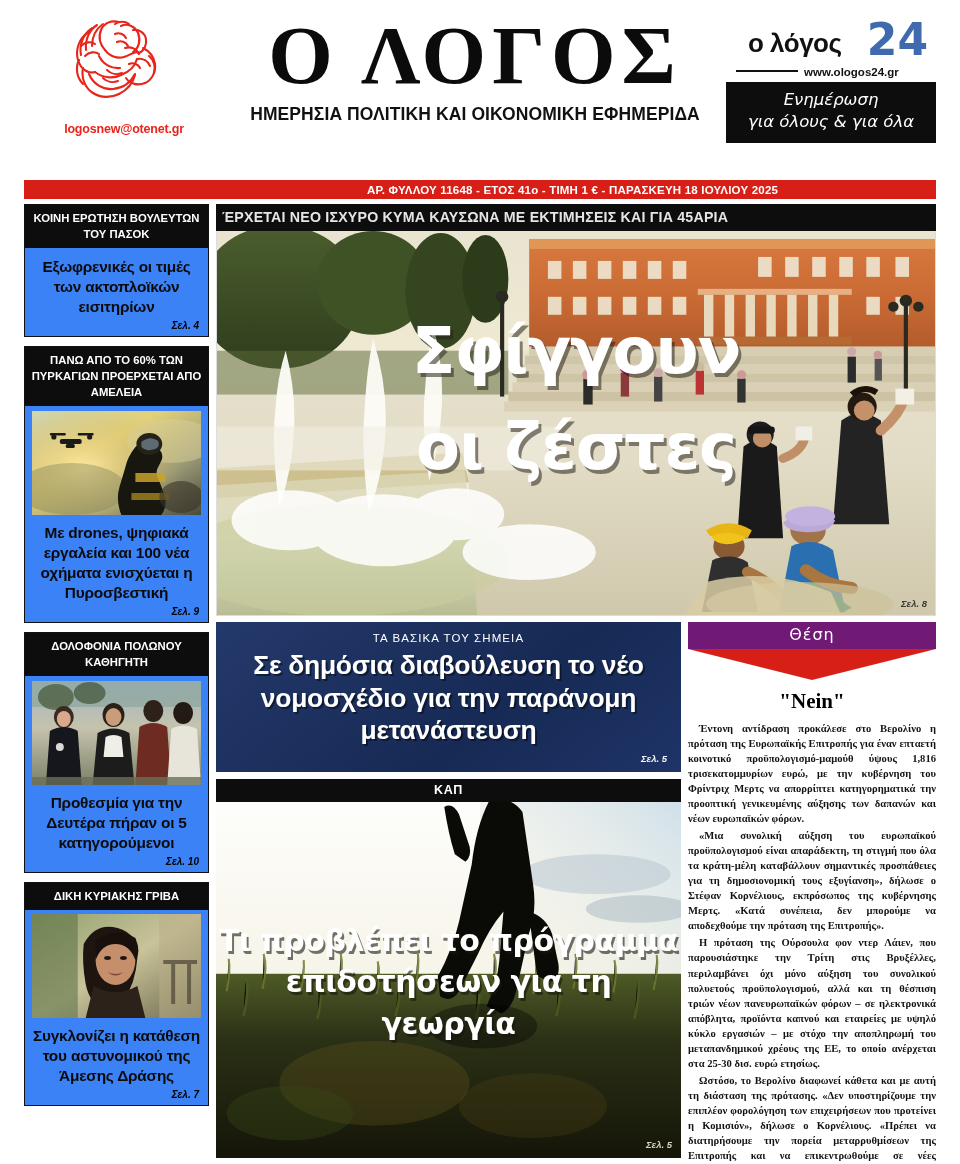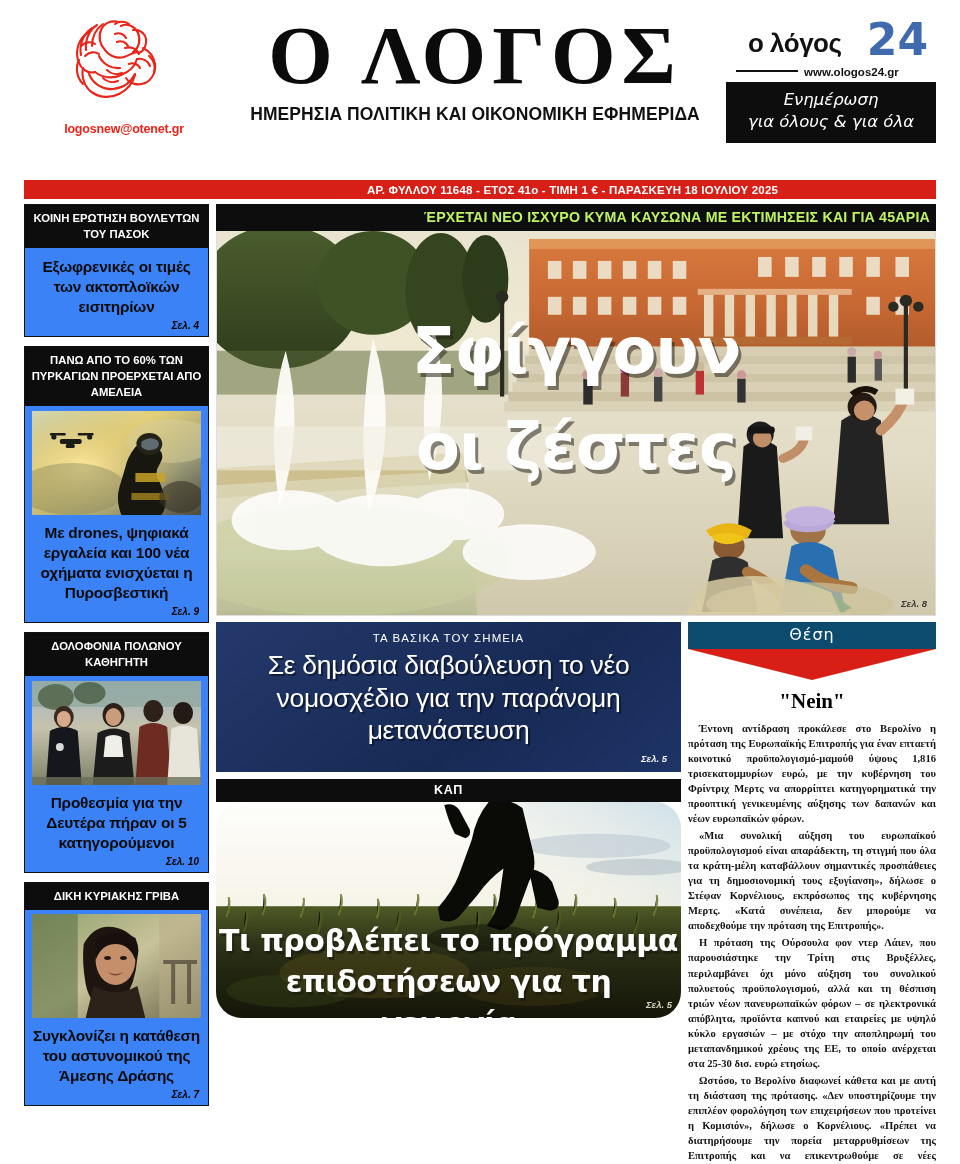--- a/index.html
+++ b/index.html
@@ -85,21 +85,21 @@
     line-height:1.30; color:#0b0b0b; letter-spacing:-0.2px;
   }
   .sbox-page {
     text-align:right; font-size:10px; font-weight:bold;
     font-style:italic; margin-top:3px; padding-right:2px;
   }
   .sphoto { width:100%; height:104px; position:relative; overflow:hidden; }
 
   
   .banner {
-    background:#0d0d0d; color:#bef264; text-align:right;
+    background:#0d0d0d; color:#e5e5e5; text-align:left;
     font-size:14.2px; font-weight:bold; letter-spacing:0.2px;
     padding:5px 6px 6px;
   }
 
   
   .hero { position:relative; width:100%; height:385px; overflow:hidden; border:1px solid #ddd; border-top:none;}
   .hero-title {
     position:absolute; left:0; right:0; top:88px;
     text-align:center; z-index:5; pointer-events:none;
   }
@@ -123,55 +123,55 @@
 
   .bluebox {
     background:#1d3363; color:#fff; text-align:center;
     padding:10px 14px 8px; position:relative;
     background-image:linear-gradient(140deg,#24396b 0%, #172a55 60%, #1e3467 100%);
   }
   .bluebox-kicker {
     font-size:11.5px; font-weight:normal; letter-spacing:1.1px; margin-bottom:5px;
   }
   .bluebox-title {
-    font-size:26.5px; font-weight:normal; line-height:1.23; letter-spacing:-0.3px;
+    font-size:26.5px; font-weight:bold; line-height:1.23; letter-spacing:-0.3px;
     text-shadow:2px 2px 0 rgba(0,0,0,0.45);
     text-align:center;
   }
   .bluebox-page {
     text-align:right; font-size:9.5px; font-style:italic; font-weight:bold;
     margin-top:6px; opacity:0.95;
   }
 
   .kapbar {
     background:#0d0d0d; color:#fff; text-align:center;
     font-size:12.5px; font-weight:bold; letter-spacing:0.6px;
     padding:4px 6px 5px; margin-top:7px;
   }
   .farm {
-    position:relative; width:100%; height:216px; overflow:hidden;border-radius:26px;
+    position:relative; width:100%; height:356px; overflow:hidden;
   }
   .farm-title {
     position:absolute; left:0; right:0; top:118px; text-align:center; z-index:4;
   }
   .farm-l1, .farm-l2 {
     color:#fff; font-weight:bold; font-size:30px; line-height:1.38;
     font-family:"DejaVu Sans", sans-serif;
     text-shadow:2px 3px 0 rgba(25,22,12,0.6);
     letter-spacing:-0.5px;
   }
   .farm-credit {
     position:absolute; right:9px; bottom:8px; z-index:5;
     font-size:9.5px; font-style:italic; font-weight:bold; color:#d8d3bf;
   }
 
   
   .opin { }
   .opin-head {
-    background:#0c4a6e; color:#fff; text-align:center;
+    background:#701a75; color:#fff; text-align:center;
     font-size:16px; padding:3px 6px 5px; letter-spacing:1px;
     font-family:"DejaVu Sans", sans-serif;
   }
   .opin-arrow {
     width:0; height:0; margin:0 auto;
     border-left:124px solid transparent;
     border-right:124px solid transparent;
     border-top:31px solid #d81f17;
   }
   .opin-title {

